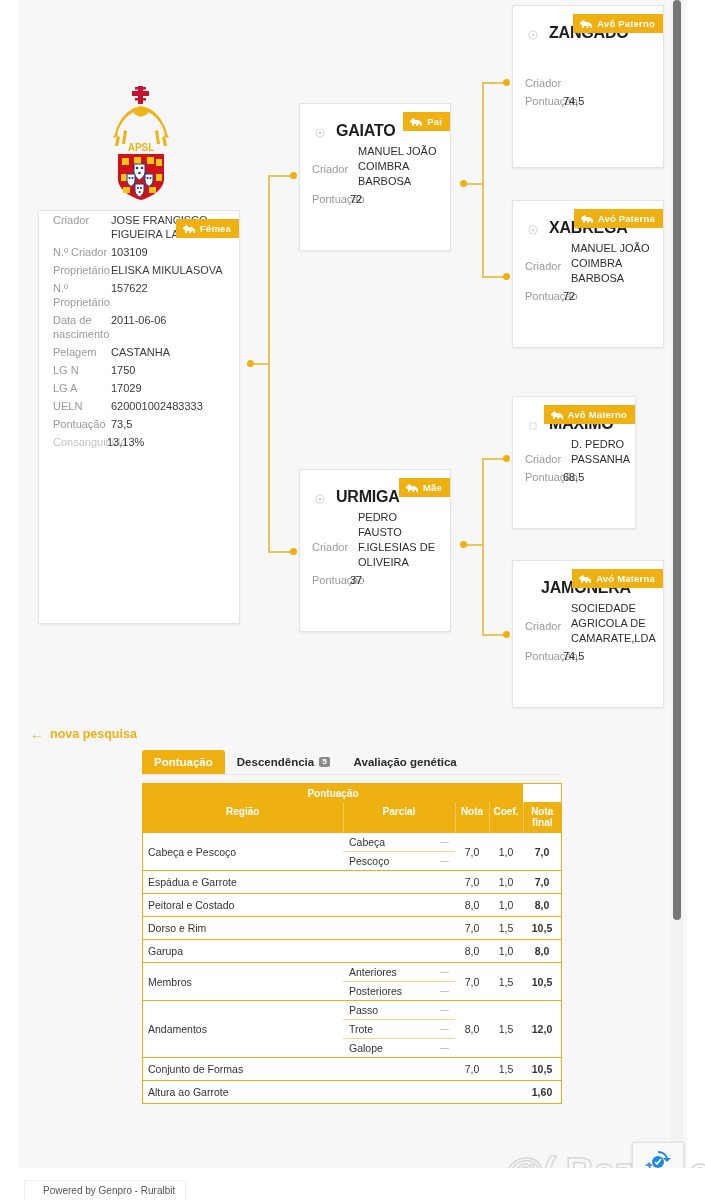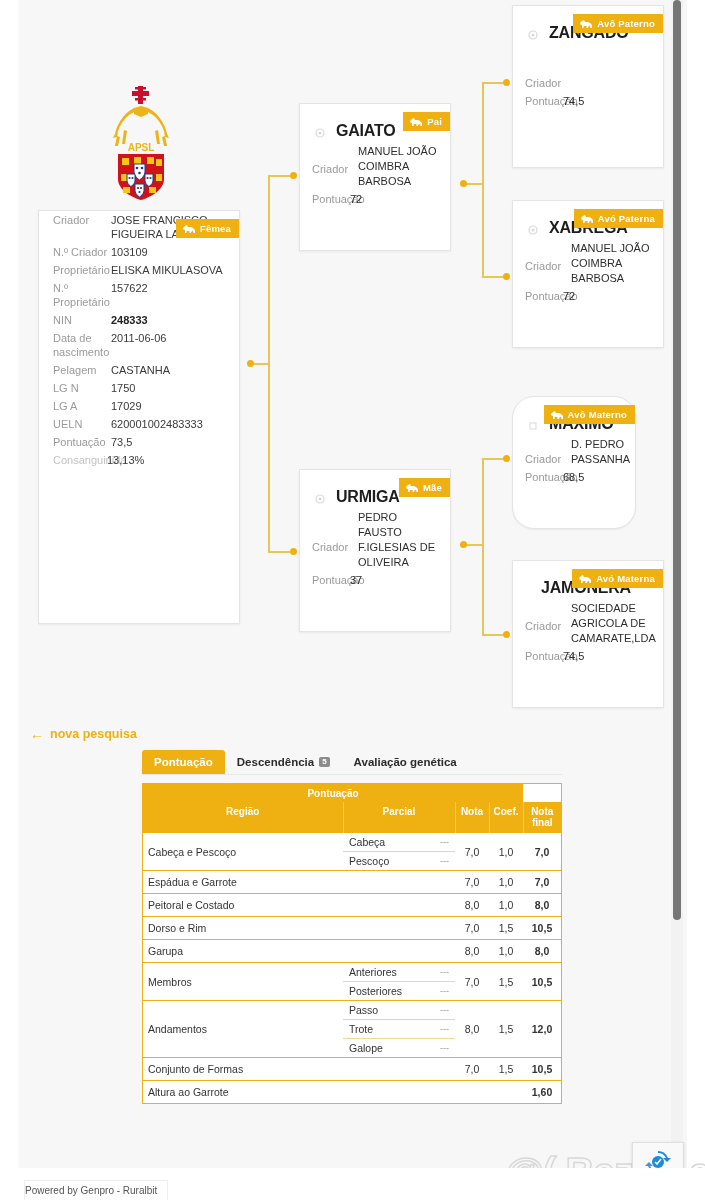--- a/index.html
+++ b/index.html
@@ -102,21 +102,21 @@
   
   #card-gralha { left: 38px; top: 210px; width: 202px; height: 414px; }
   #card-gralha .card-title-row { height: 44px; padding-top: 18px; }
   #card-gralha .kv { padding: 2px 14px; }
   #card-gralha .kv .k { width: 58px; flex: 0 0 58px; }
 
   #card-gaiato { left: 299px; top: 103px; width: 152px; height: 148px; }
   #card-urmiga { left: 299px; top: 469px; width: 152px; height: 163px; }
   #card-zangado { left: 512px; top: 5px; width: 152px; height: 163px; }
   #card-xabrega { left: 512px; top: 200px; width: 152px; height: 148px; }
-  #card-maximo { left: 512px; top: 396px; width: 124px; height: 133px; border-radius: 22px; }
+  #card-maximo { left: 512px; top: 396px; width: 124px; height: 133px; }
   #card-jamonera { left: 512px; top: 560px; width: 152px; height: 148px; }
 
   .sub-card .card-title-row { height: 40px; padding-top: 14px; justify-content: flex-start; padding-left: 14px; }
   .sub-card .card-icon { width: 12px; height: 12px; flex: 0 0 12px; margin-right: 10px; opacity: .45; }
   .sub-card .kv { padding: 0px 12px; font-size: 11px; line-height: 15px; }
   .sub-card .kv .k { width: 46px; flex: 0 0 46px; color: #9a9a9a; }
   .sub-card .kv .v { color: #2d2d2d; }
   .sub-card .pont { display: flex; padding: 4px 12px 0 12px; font-size: 11px; }
   .sub-card .pont .k { color: #9a9a9a; width: 46px; flex: 0 0 46px; }
   .sub-card .pont .v { color: #2d2d2d; }
@@ -200,21 +200,21 @@
   td.num.final { font-weight: bold; color: #111; width: 38px; }
   tr.total td { background: #eeb111; color: #ffffff; font-weight: bold; border-top: 1px solid #eeb111; }
   tr.total td.num.final { color: #ffffff; }
   tr.last td.num.final { font-weight: bold; }
 
   
   #powered {
     position: absolute; left: 24px; top: 1180px;
     font-size: 10px; color: #555;
     background: #ffffff;
-    padding: 4px 10px 4px 0;
+    padding: 4px 10px 4px 18px;
     border: 1px solid #eee;
   }
   #watermark {
     position: absolute; left: 505px; top: 1150px;
     font-size: 40px; font-weight: bold;
     color: rgba(255,255,255,0.0);
     -webkit-text-stroke: 1.5px #d8d8d8;
     letter-spacing: -1px;
     white-space: nowrap;
     pointer-events: none;
@@ -342,24 +342,20 @@
       </div>
     <div class="kv">
         <span class="k">Proprietário</span>
         <span class="v">ELISKA MIKULASOVA</span>
       </div>
     <div class="kv">
         <span class="k">N.º Proprietário</span>
         <span class="v">157622</span>
       </div>
     <div class="kv">
-        <span class="k">NIN</span>
-        <span class="v bold">248333</span>
-      </div>
-    <div class="kv">
         <span class="k">Data de nascimento</span>
         <span class="v">2011-06-06</span>
       </div>
     <div class="kv">
         <span class="k">Pelagem</span>
         <span class="v">CASTANHA</span>
       </div>
     <div class="kv">
         <span class="k">LG N</span>
         <span class="v">1750</span>

